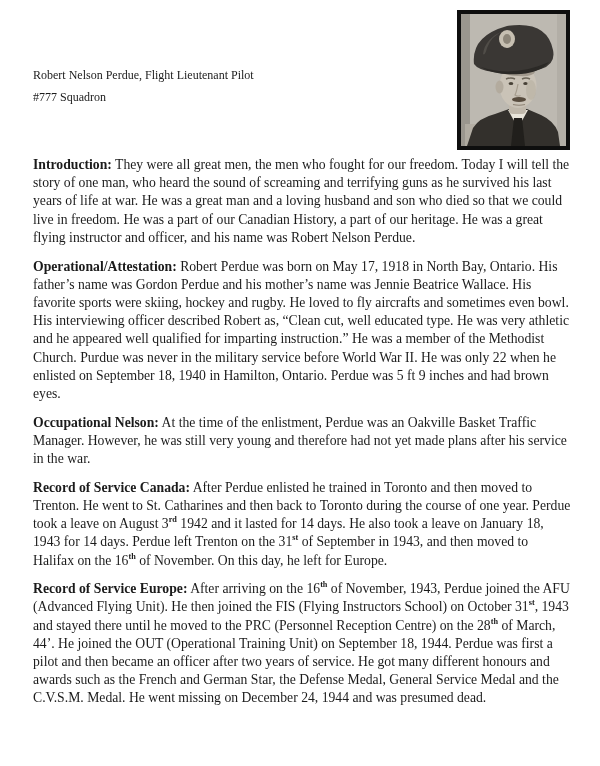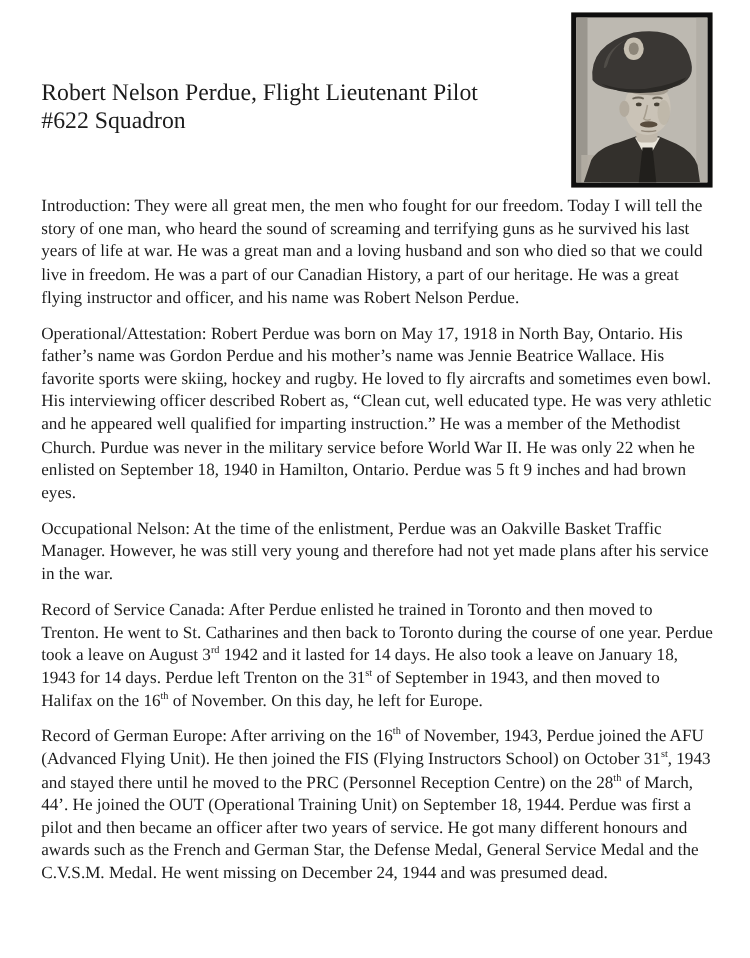--- a/index.html
+++ b/index.html
@@ -18,21 +18,21 @@
   .page {
     position: absolute;
     inset: 0;
     background: #ffffff;
   }
   .title-block {
     position: absolute;
     left: 33px;
     top: 64px;
     width: 420px;
-    font-size: 19px;
+    font-size: 12px;
     line-height: 22px;
     white-space: nowrap;
   }
   .photo-frame {
     position: absolute;
     left: 457px;
     top: 10px;
     width: 105px;
     height: 132px;
     border: 4px solid #0e0e0e;
@@ -46,36 +46,37 @@
     top: 156px;
     width: 538px;
     font-size: 13.7px;
     line-height: 18.2px;
     text-align: left;
   }
   p.para {
     margin: 0 0 10.5px 0;
   }
   p.para b.hd {
-    font-weight: normal;
+    font-weight: bold;
   }
   sup {
     font-size: 0.6em;
     line-height: 0;
     vertical-align: super;
+    font-weight: bold;
   }
 </style>
 </head>
 <body>
 
 <div class="page">
 
   <div class="title-block">
     <div>Robert Nelson Perdue, Flight Lieutenant Pilot</div>
-    <div>#622 Squadron</div>
+    <div>#777 Squadron</div>
   </div>
 
   <div class="photo-frame">
     <svg width="105" height="132" viewBox="0 0 105 132" role="img">
 
       <rect x="0" y="0" width="105" height="132" fill="#bdb9b1"></rect>
       <rect x="0" y="0" width="9" height="132" fill="#8f8b83" opacity="0.75"></rect>
       <rect x="96" y="0" width="9" height="132" fill="#a8a49c" opacity="0.5"></rect>
       <rect x="4" y="110" width="16" height="22" fill="#b2ada3" opacity="0.9"></rect>
 
@@ -121,17 +122,17 @@
 
     <p class="para"><b class="hd">Operational/Attestation:</b>
       <span>Robert Perdue was born on May 17, 1918 in North Bay, Ontario. His father’s name was Gordon Perdue and his mother’s name was Jennie Beatrice Wallace. His favorite sports were skiing, hockey and rugby. He loved to fly aircrafts and sometimes even bowl. His interviewing officer described Robert as, “Clean cut, well educated type. He was very athletic and he appeared well qualified for imparting instruction.” He was a member of the Methodist Church. Purdue was never in the military service before World War II. He was only 22 when he enlisted on September 18, 1940 in Hamilton, Ontario. Perdue was 5 ft 9 inches and had brown eyes.</span></p>
 
     <p class="para"><b class="hd">Occupational Nelson:</b>
       <span>At the time of the enlistment, Perdue was an Oakville Basket Traffic Manager. However, he was still very young and therefore had not yet made plans after his service in the war.</span></p>
 
     <p class="para"><b class="hd">Record of Service Canada:</b>
       <span>After Perdue enlisted he trained in Toronto and then moved to Trenton. He went to St. Catharines and then back to Toronto during the course of one year. Perdue took a leave on August 3<sup>rd</sup> 1942 and it lasted for 14 days. He also took a leave on January 18, 1943 for 14 days. Perdue left Trenton on the 31<sup>st</sup> of September in 1943, and then moved to Halifax on the 16<sup>th</sup> of November. On this day, he left for Europe.</span></p>
 
-    <p class="para"><b class="hd">Record of German Europe:</b>
+    <p class="para"><b class="hd">Record of Service Europe:</b>
       <span>After arriving on the 16<sup>th</sup> of November, 1943, Perdue joined the AFU (Advanced Flying Unit). He then joined the FIS (Flying Instructors School) on October 31<sup>st</sup>, 1943 and stayed there until he moved to the PRC (Personnel Reception Centre) on the 28<sup>th</sup> of March, 44’. He joined the OUT (Operational Training Unit) on September 18, 1944. Perdue was first a pilot and then became an officer after two years of service. He got many different honours and awards such as the French and German Star, the Defense Medal, General Service Medal and the C.V.S.M. Medal. He went missing on December 24, 1944 and was presumed dead.</span></p>
   </main>
 
 </div>
 
 </body></html>

